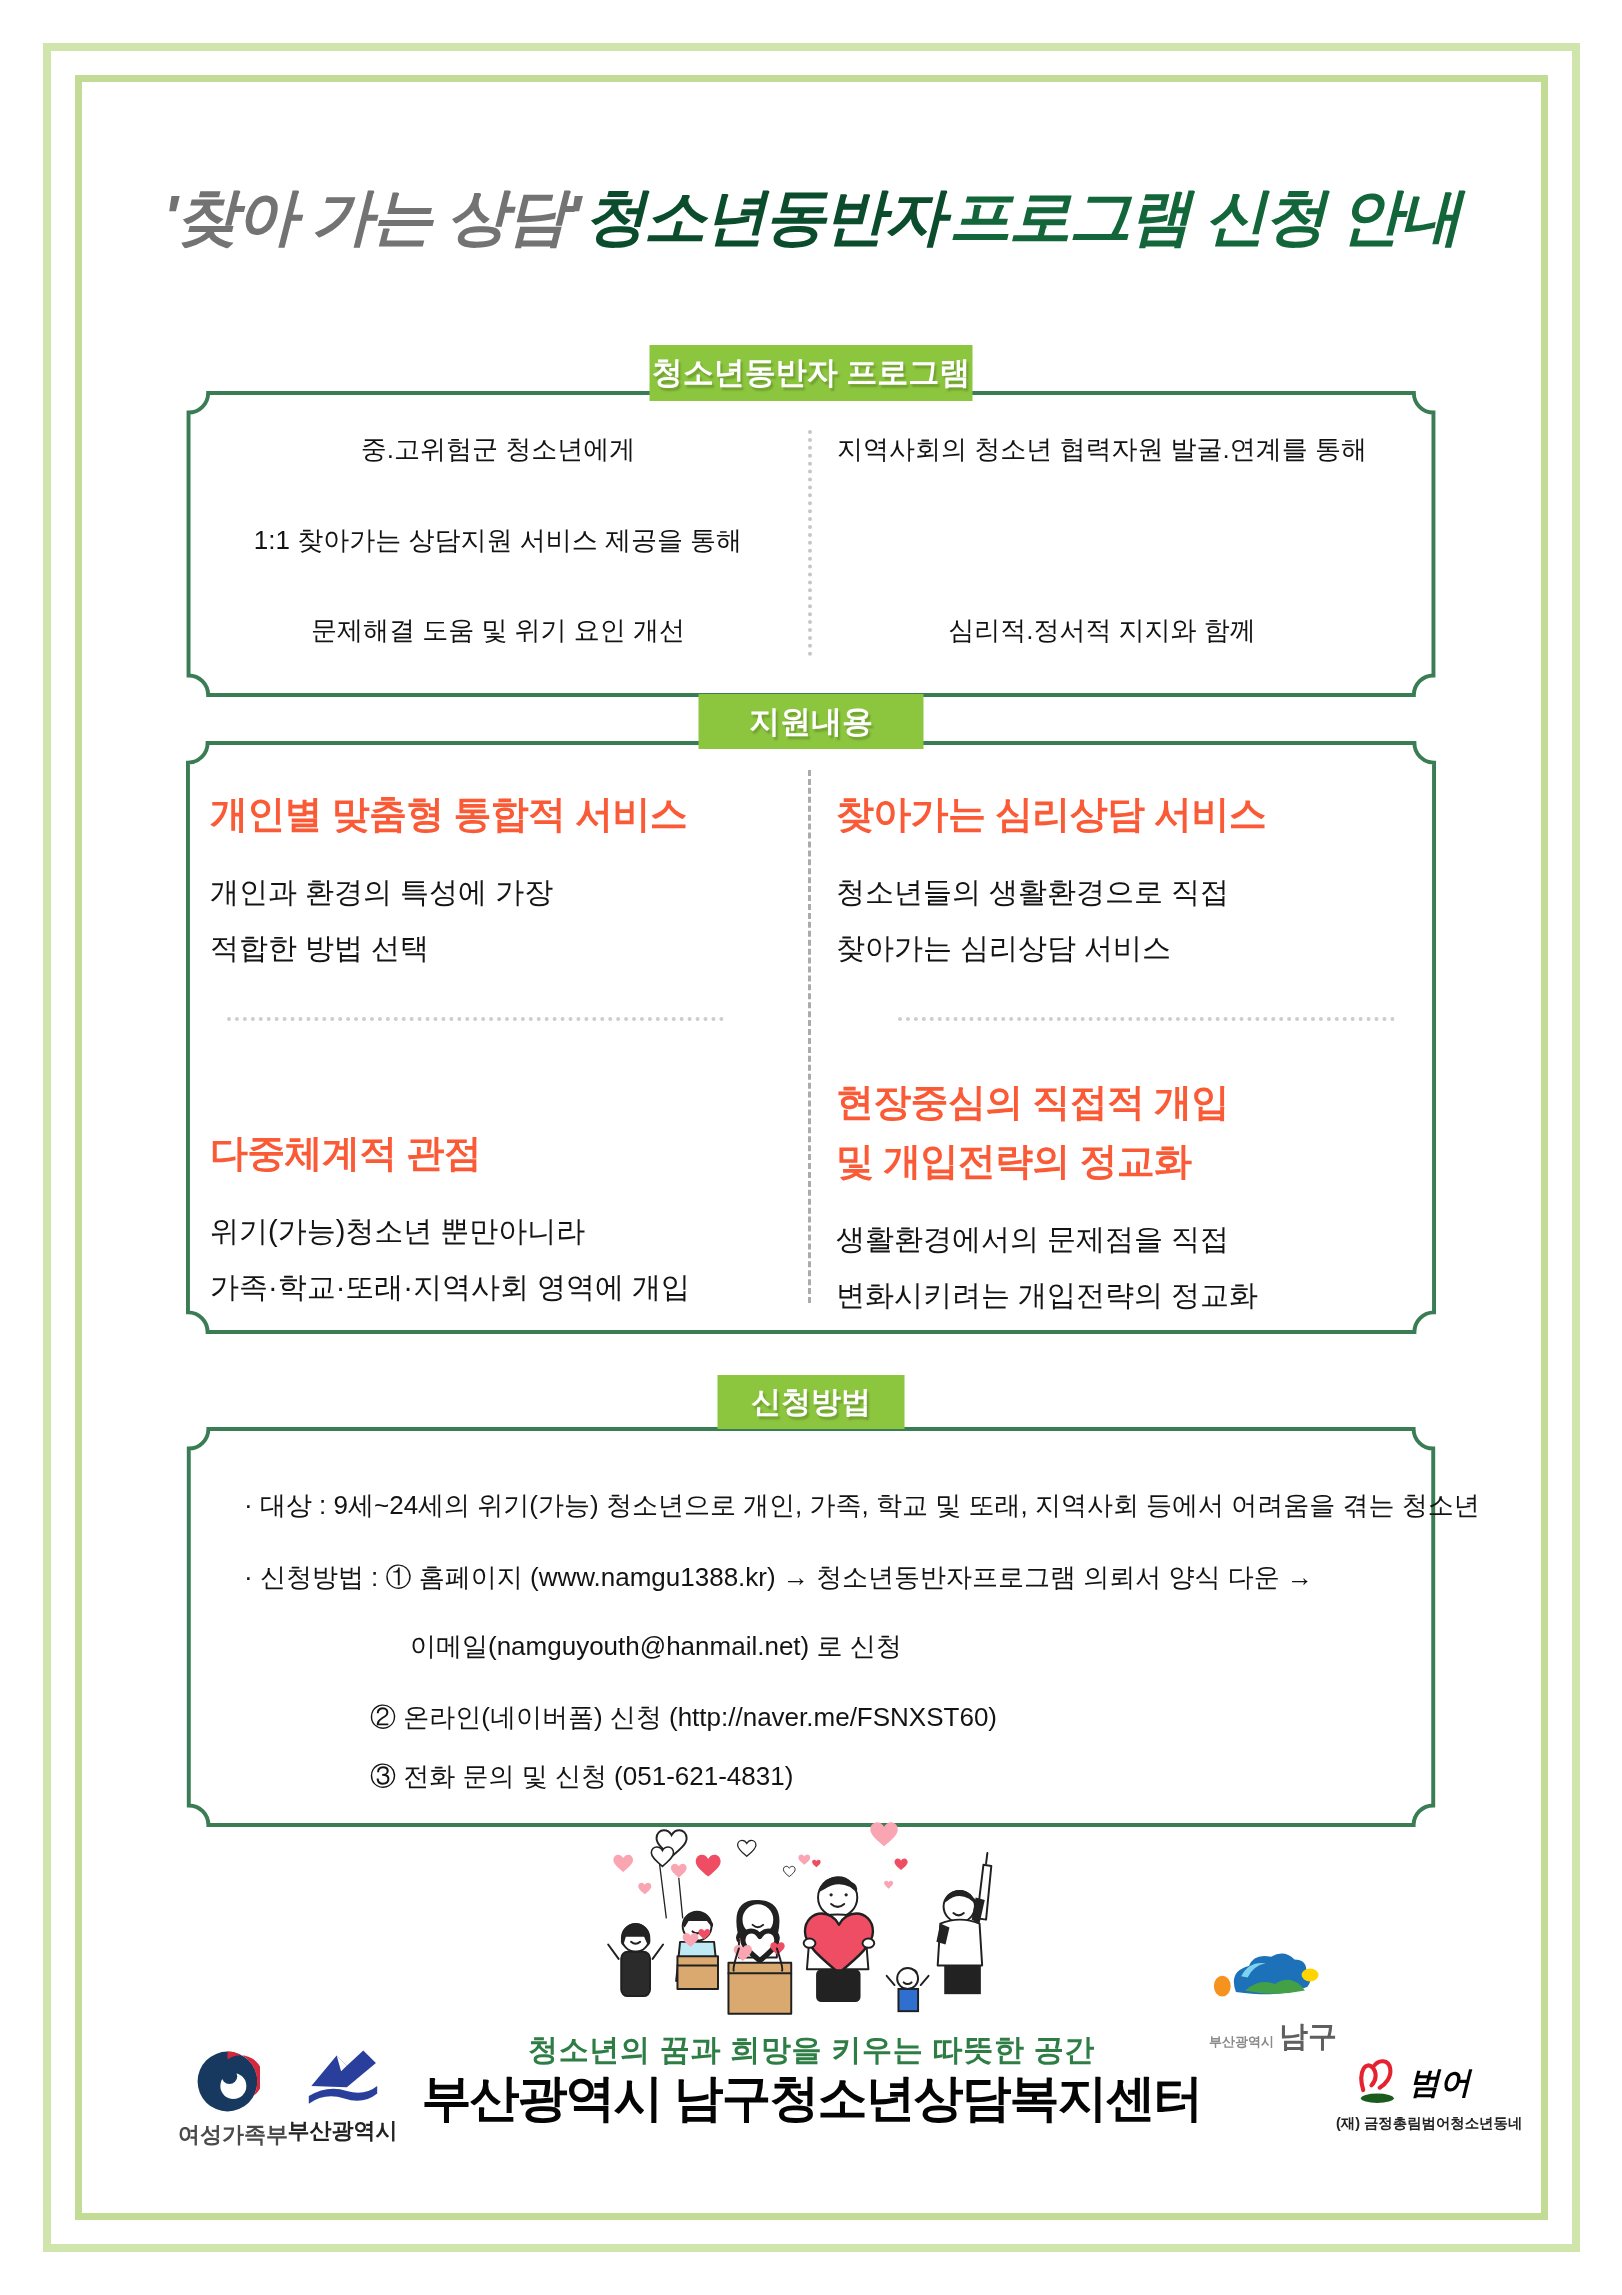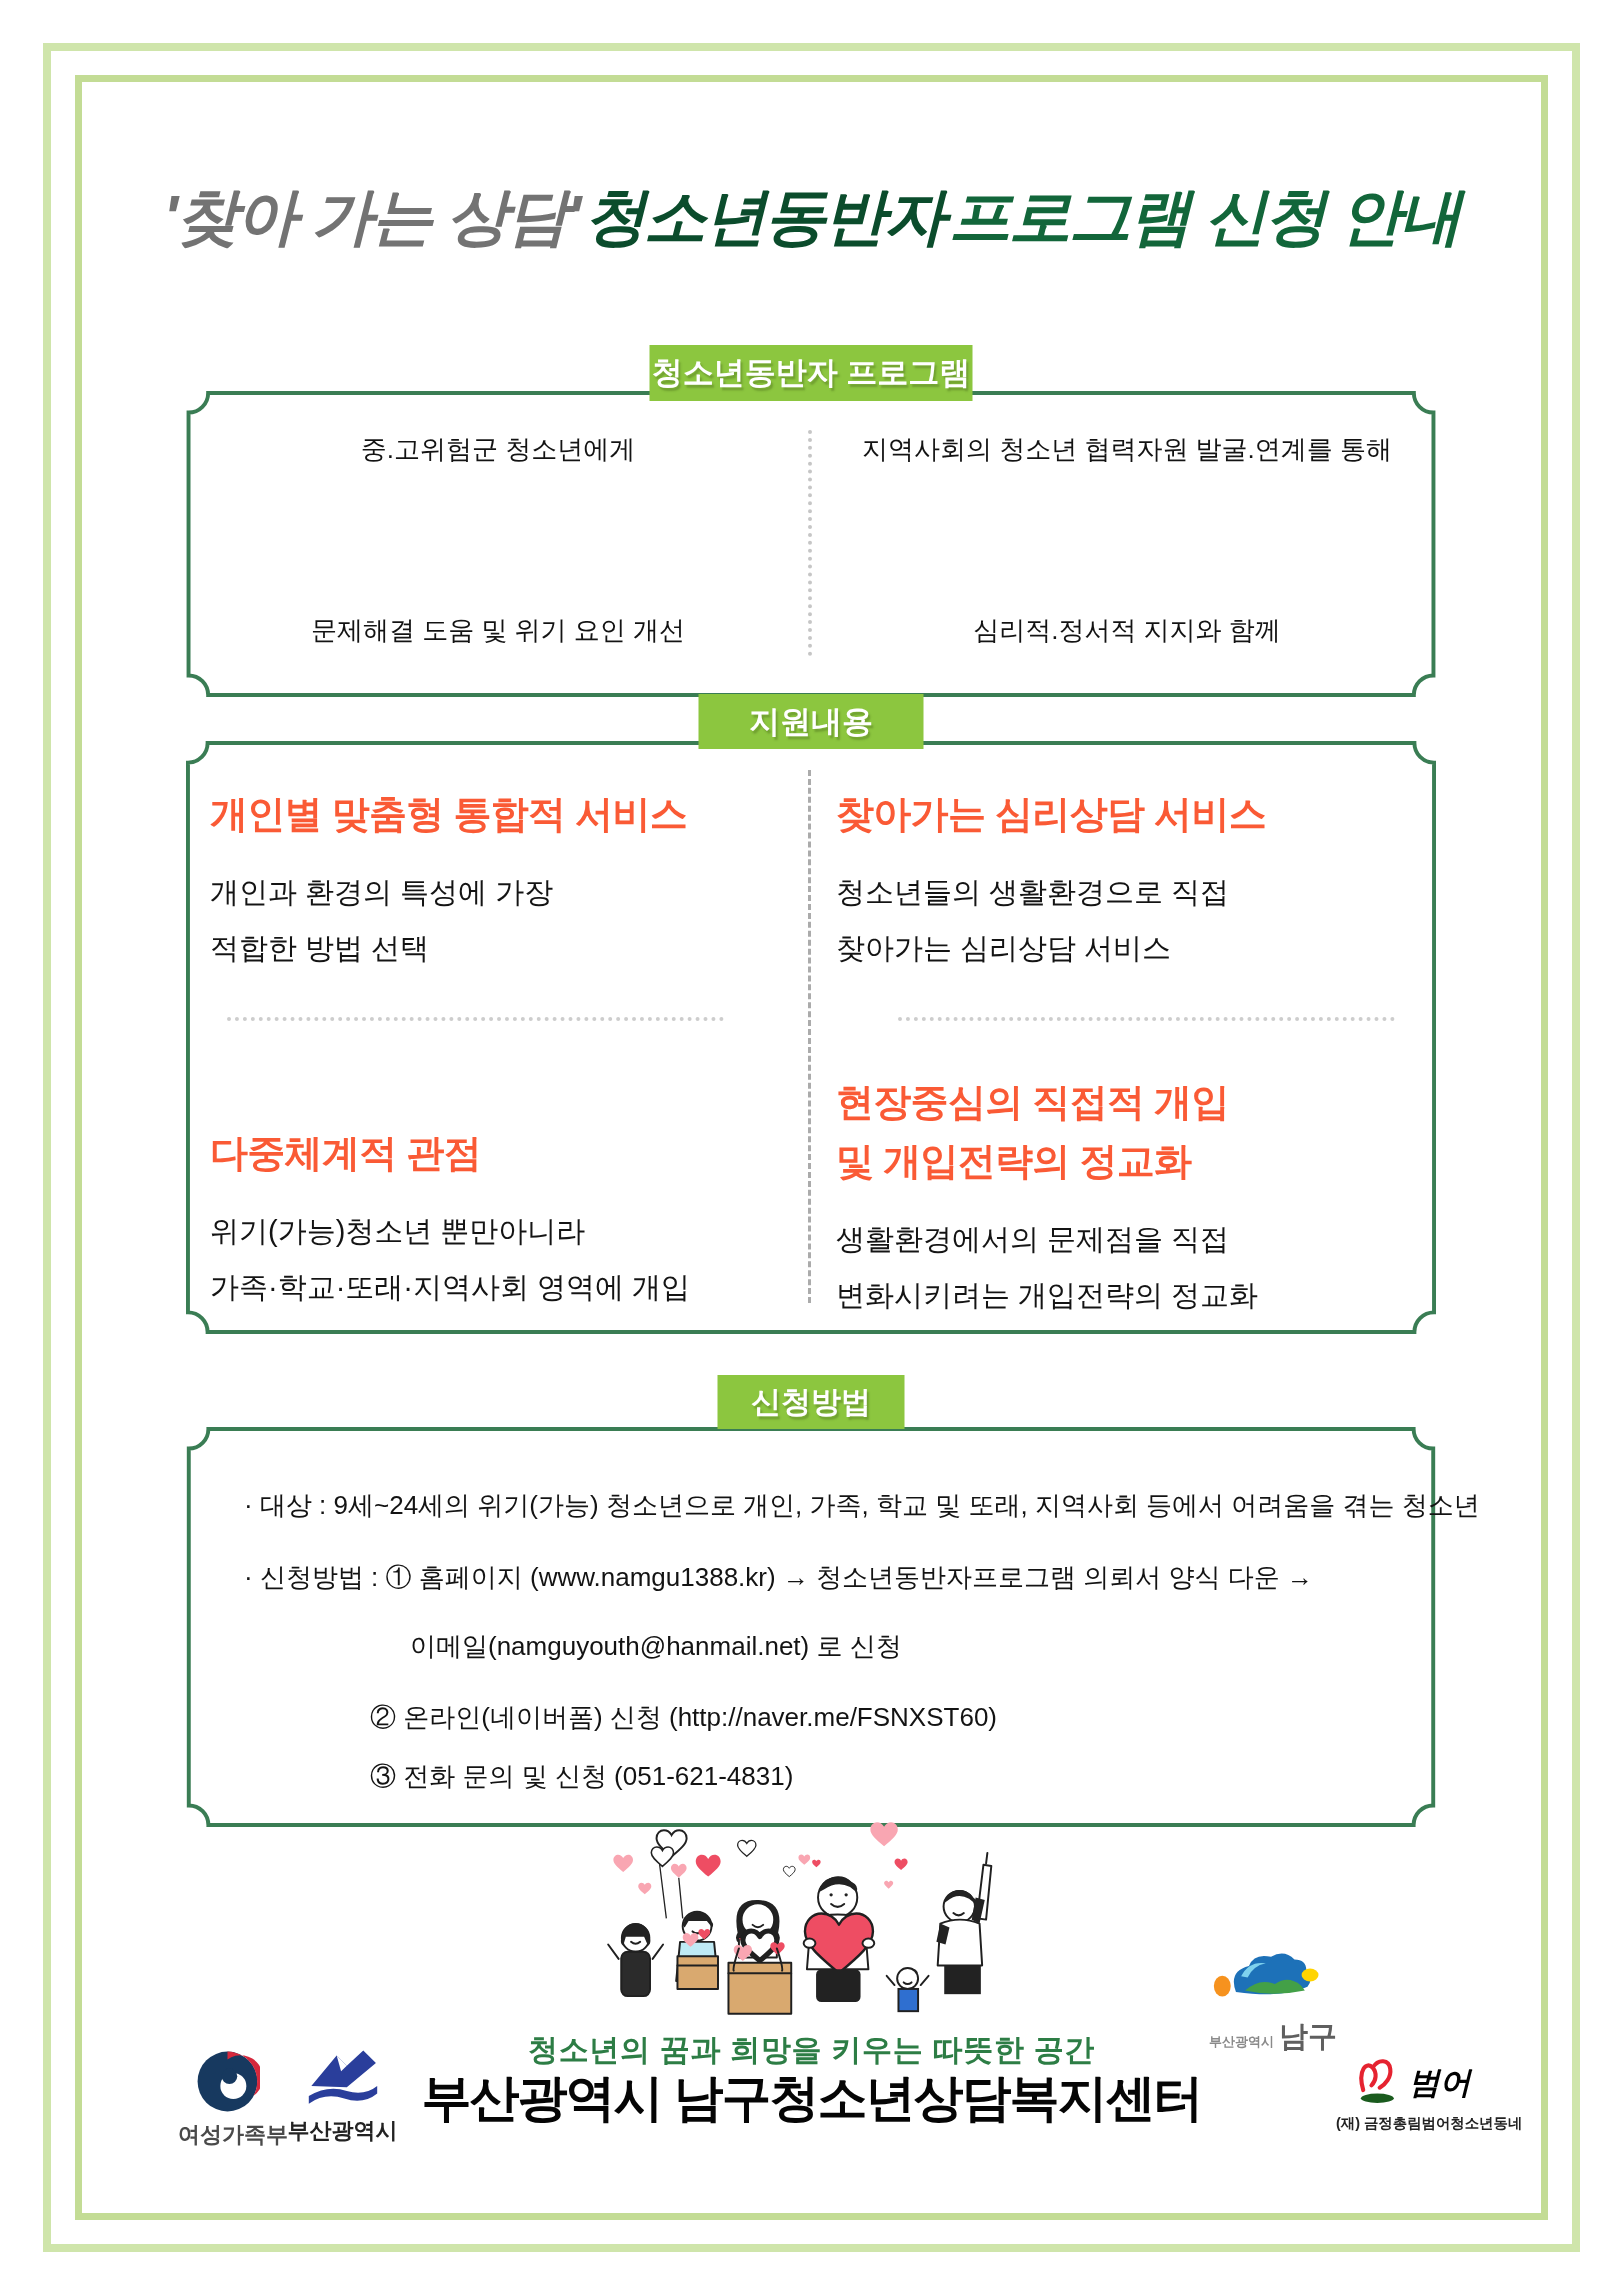--- a/index.html
+++ b/index.html
@@ -24,21 +24,21 @@
          text-shadow:2px 2.6px 2px rgba(60,90,20,.35);z-index:3;}
   .badge1{top:-46px;width:323px;height:56px;line-height:55px;font-size:31px;}
   .badge2{top:-47px;width:225px;height:55px;line-height:55px;font-size:31px;}
   .badge3{top:-52px;width:187px;height:54px;line-height:54px;font-size:30px;}
 
   
   .col{position:absolute;top:41px;height:216px;display:flex;flex-direction:column;
        justify-content:space-between;align-items:center;font-size:26px;font-weight:500;
        color:#131313;text-align:center;}
   .colL{left:37px;width:550px;}
-  .colR{left:653px;width:576px;}
+  .colR{left:628px;width:576px;}
   .vdot1{position:absolute;left:622px;top:39px;height:226px;border-left:4.6px dotted #c6c6c6;}
 
   
   .vdash2{position:absolute;left:622px;top:29.4px;height:533px;border-left:3.3px dashed #ababab;}
   .hdot{position:absolute;top:276px;width:497px;border-top:4.6px dotted #cdcdcd;}
   .hdotL{left:41px;} .hdotR{left:712px;}
   .q{position:absolute;width:576px;text-align:left;}
   .q1{left:24px;top:52px;} .q2{left:650px;top:52px;}
   .q3{left:24px;top:391px;} .q4{left:650px;top:332px;}
   .q-title{font-size:38px;font-weight:800;color:#fa5a35;letter-spacing:-0.7px;line-height:42px;
@@ -81,20 +81,21 @@
     <span class="t1">'찾아 가는 상담'</span><span class="t2">청소년동반자</span><span class="t3">프로그램 신청 안내</span>
   </div>
 
   <div class="sec" style="top:391px;height:306px;">
     <svg class="plaque" width="1250" height="306" viewBox="0 0 1910 468">
       <path d="M33 3 H1877 A30 30 0 0 0 1907 33 V435 A30 30 0 0 0 1877 465 H33 A30 30 0 0 0 3 435 V33 A30 30 0 0 0 33 3 Z" fill="none" stroke="#3a7d54" stroke-width="6" stroke-linecap="round"></path>
     </svg>
     <div class="badge badge1">청소년동반자 프로그램</div>
     <div class="col colL">
       <div>중.고위험군 청소년에게</div>
+      <div>1:1 찾아가는 상담지원 서비스 제공을 통해</div>
       <div>문제해결 도움 및 위기 요인 개선</div>
     </div>
     <div class="vdot1"></div>
     <div class="col colR">
       <div>지역사회의 청소년 협력자원 발굴.연계를 통해</div>
       <div>심리적.정서적 지지와 함께</div>
     </div>
   </div>
 
   <div class="sec" style="top:741px;height:593px;">

